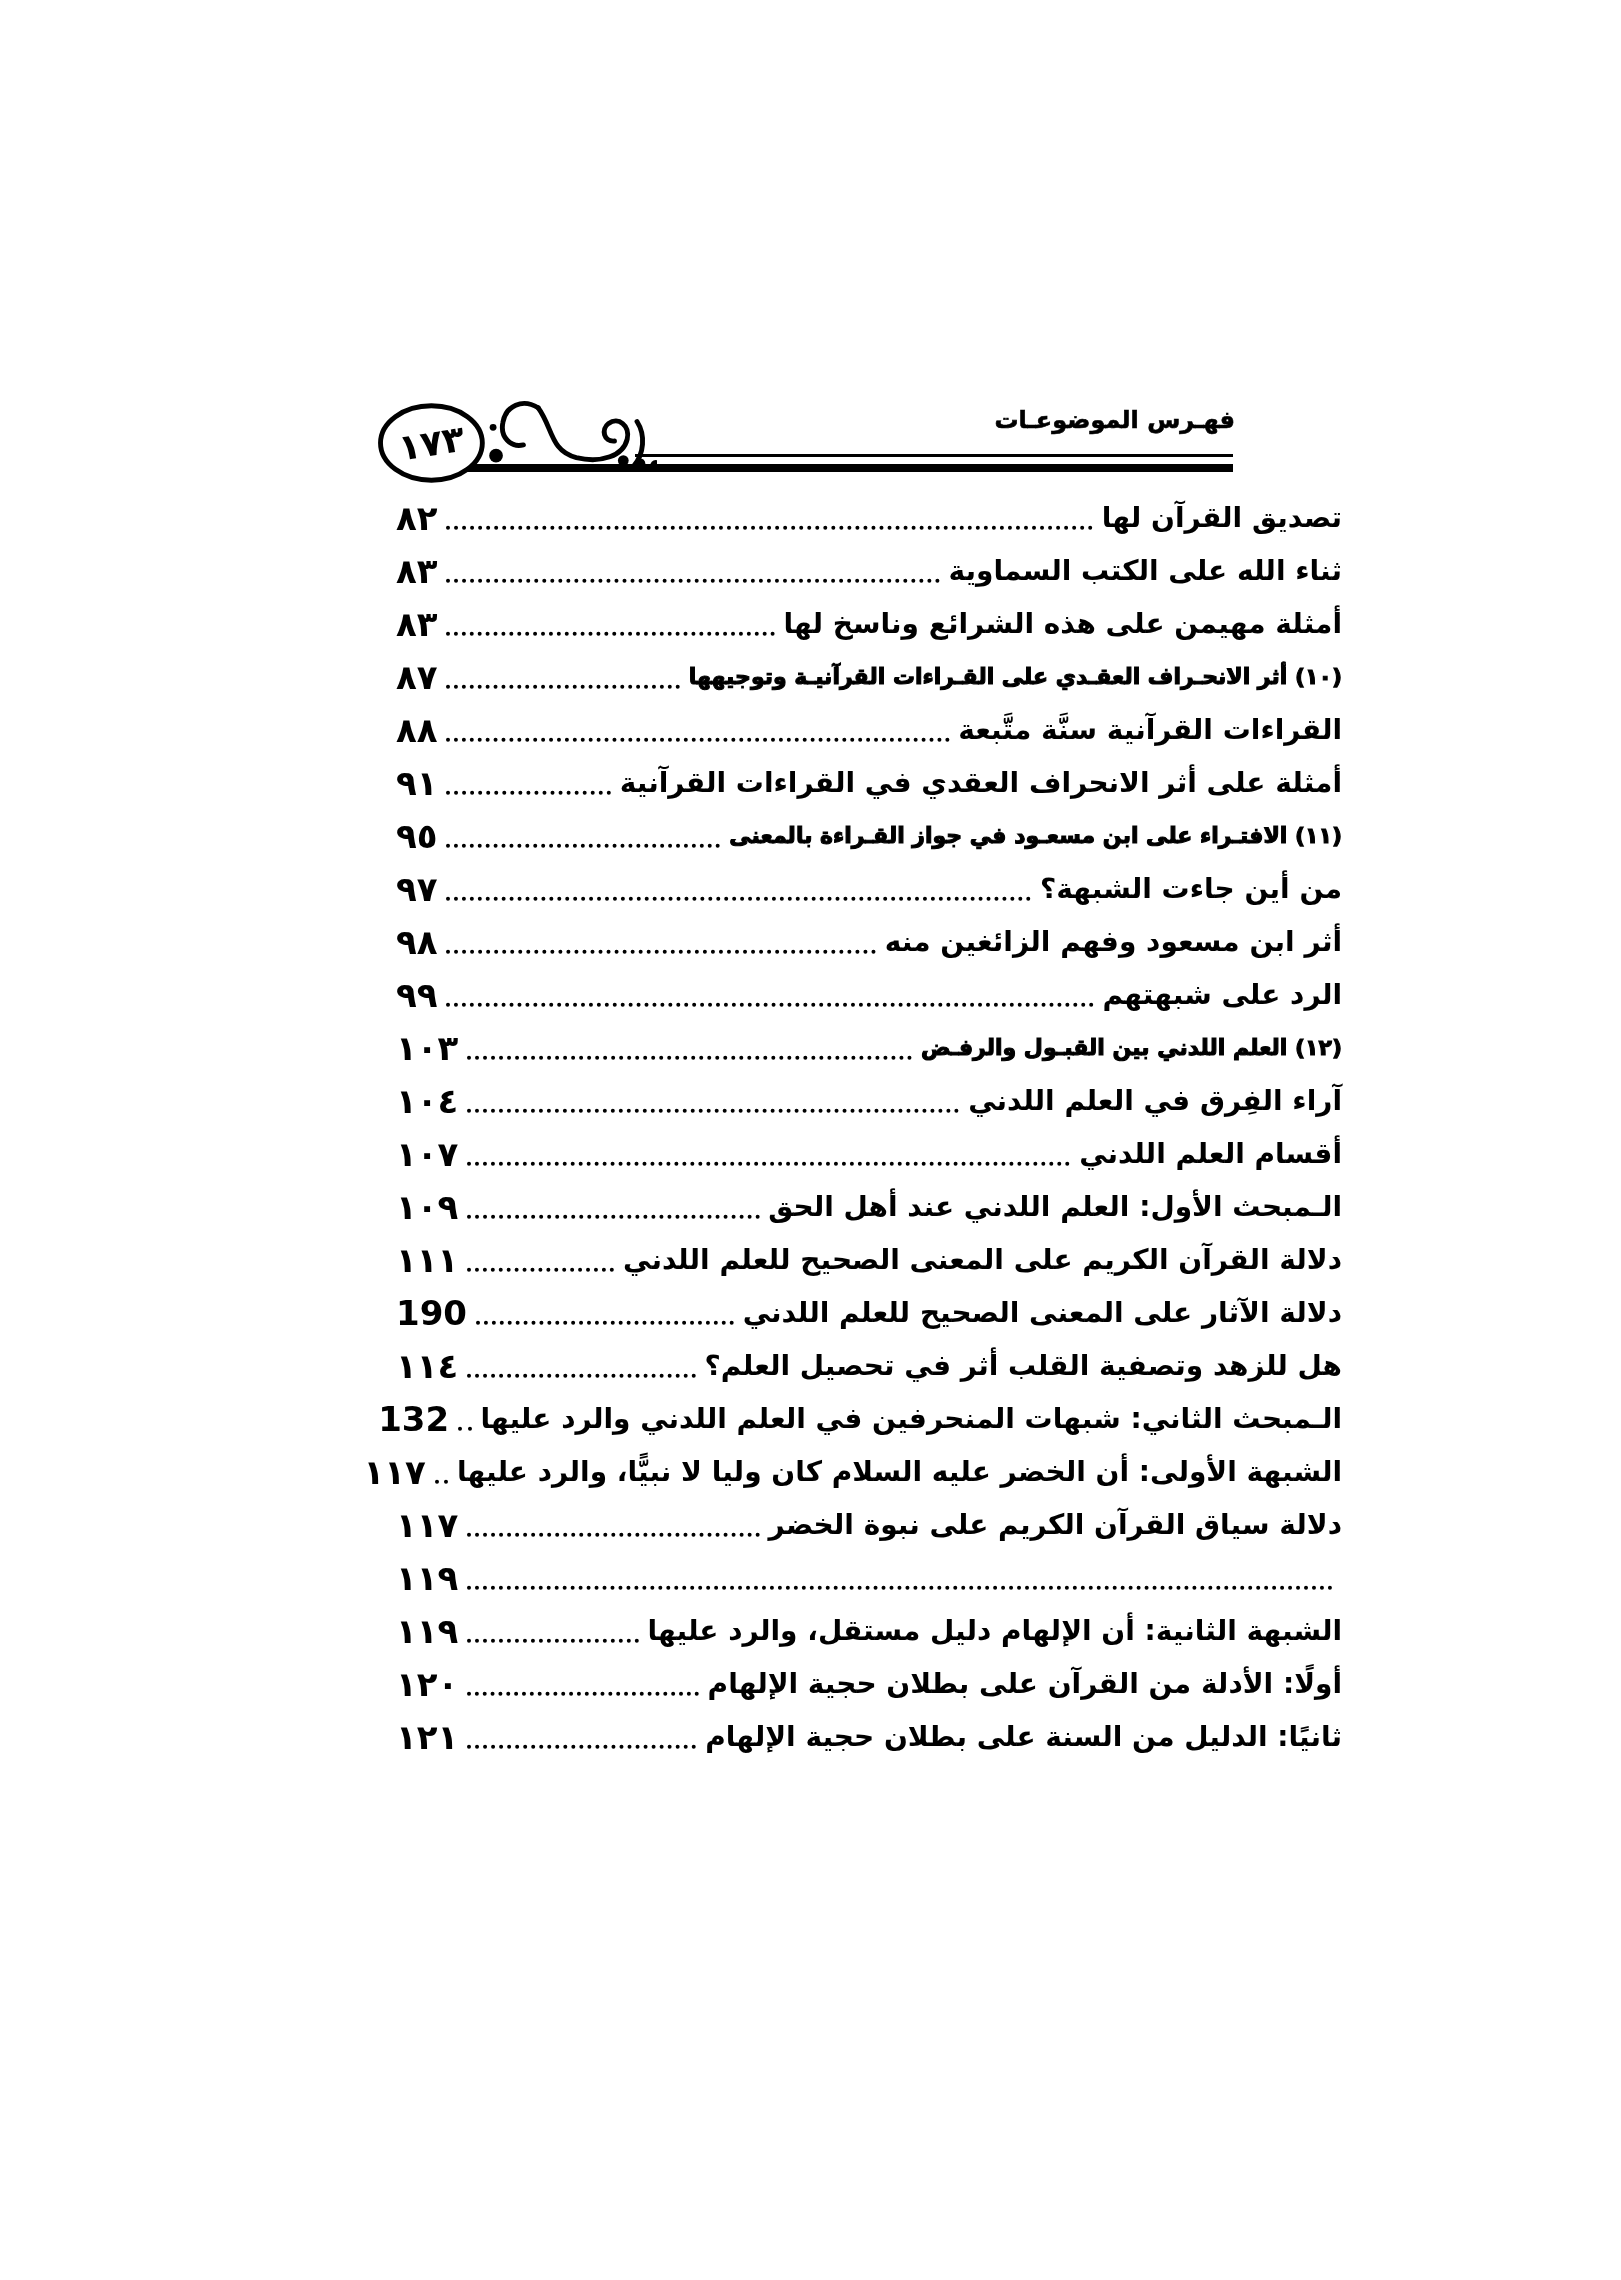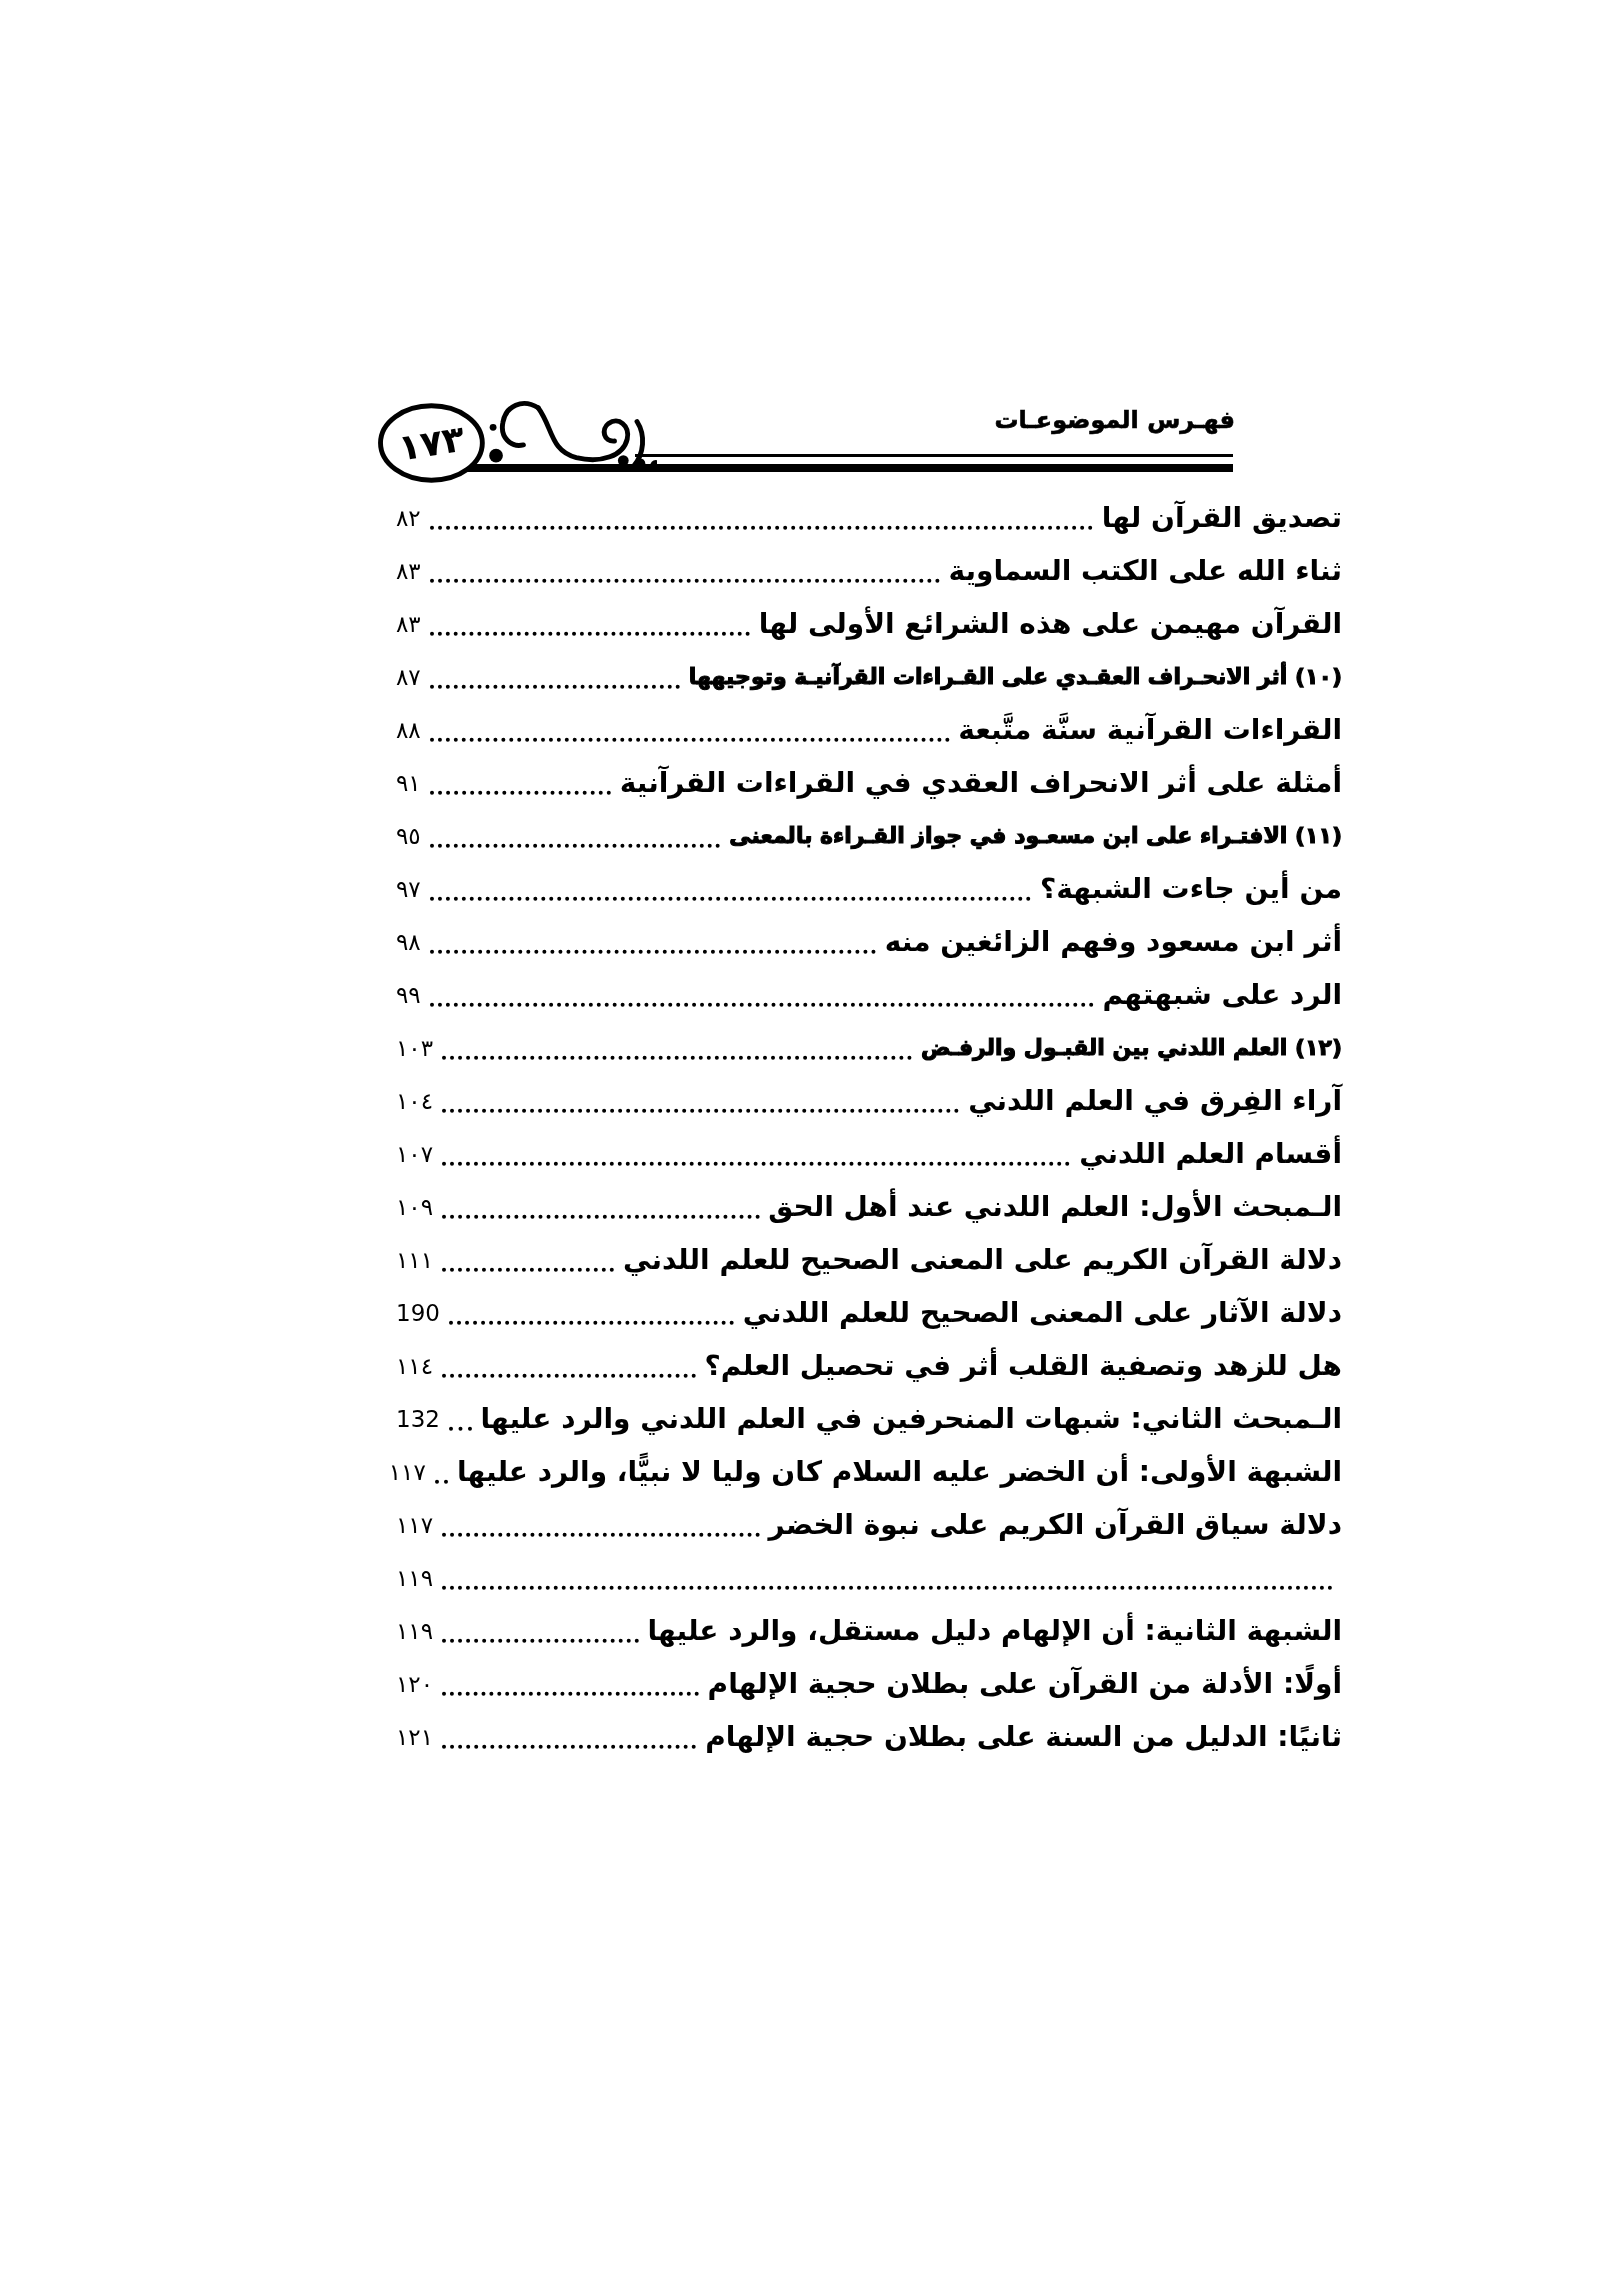--- a/index.html
+++ b/index.html
@@ -81,22 +81,22 @@
   .row .leader {
     flex: 1 1 auto;
     min-width: 13.7px;
     height: 0;
     border-bottom: 4.9px dotted #000;
     margin: 0 8.8px;
     transform: translateY(9.8px);
   }
   .row .num {
     flex-shrink: 0;
-    font-size: 23px;
-    font-weight: normal;
+    font-size: 34px;
+    font-weight: bold;
     direction: ltr;
   }
 </style>
 </head>
 <body>
 
 <div class="page">
 
   <div>
     <div class="header-title">فهـرس الموضوعـات</div>
@@ -137,21 +137,21 @@
     <span class="num">٨٢</span>
   </div>
 
   <div class="row">
     <span class="title">ثناء الله على الكتب السماوية</span>
     <span class="leader"></span>
     <span class="num">٨٣</span>
   </div>
 
   <div class="row">
-    <span class="title">القرآن مهيمن على هذه الشرائع الأولى لها</span>
+    <span class="title">أمثلة مهيمن على هذه الشرائع وناسخ لها</span>
     <span class="leader"></span>
     <span class="num">٨٣</span>
   </div>
 
   <div class="row bold">
     <span class="title">(١٠) أثر الانحـراف العقـدي على القـراءات القرآنيـة وتوجيهها</span>
     <span class="leader"></span>
     <span class="num">٨٧</span>
   </div>
 

